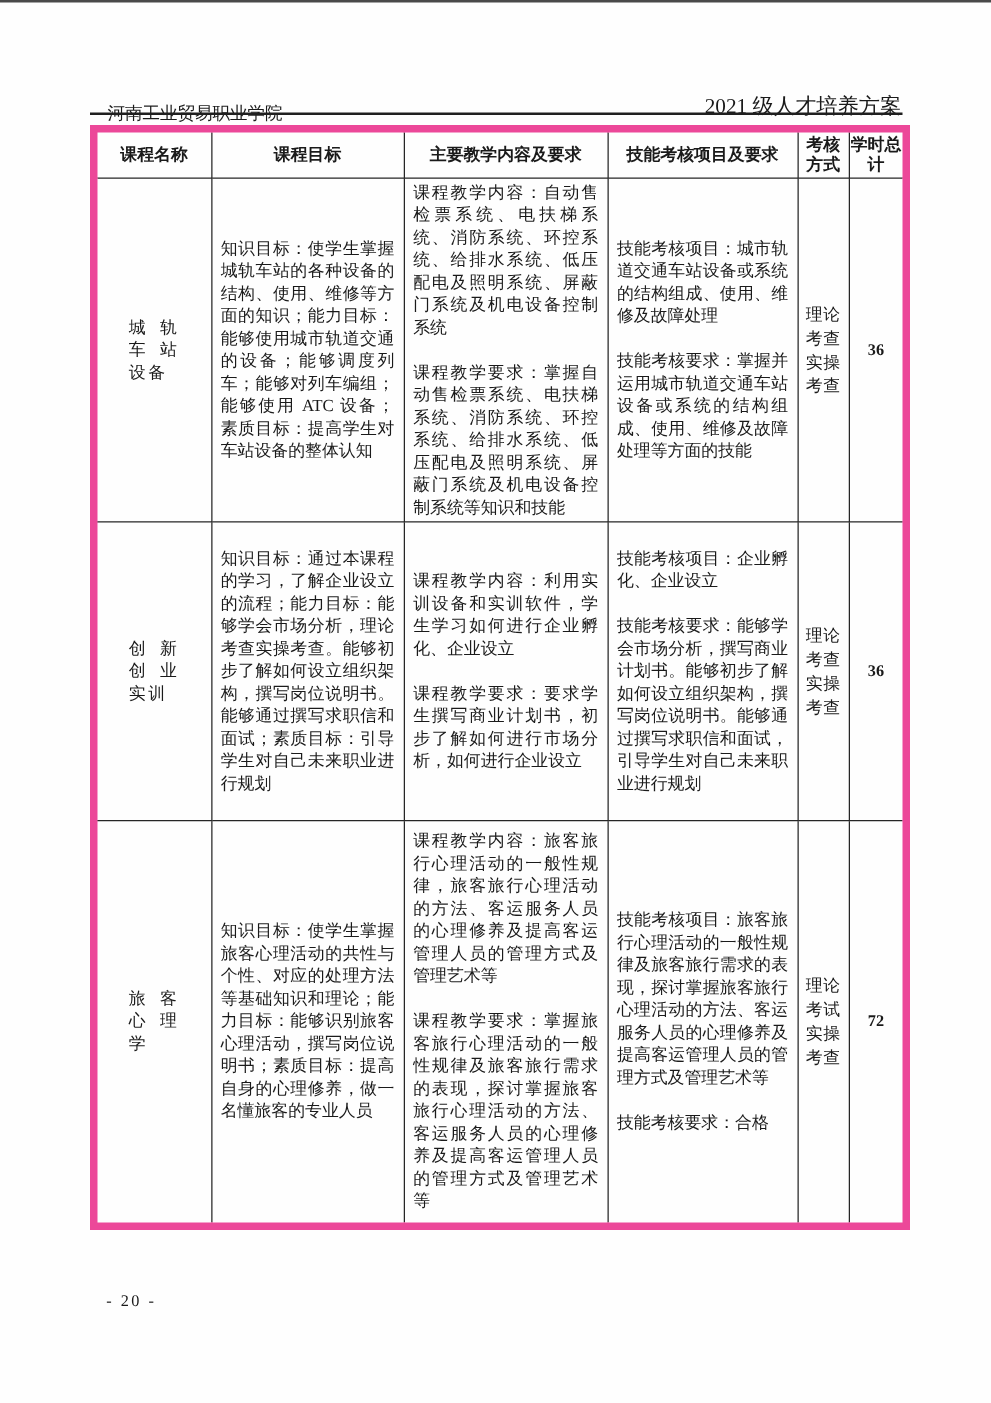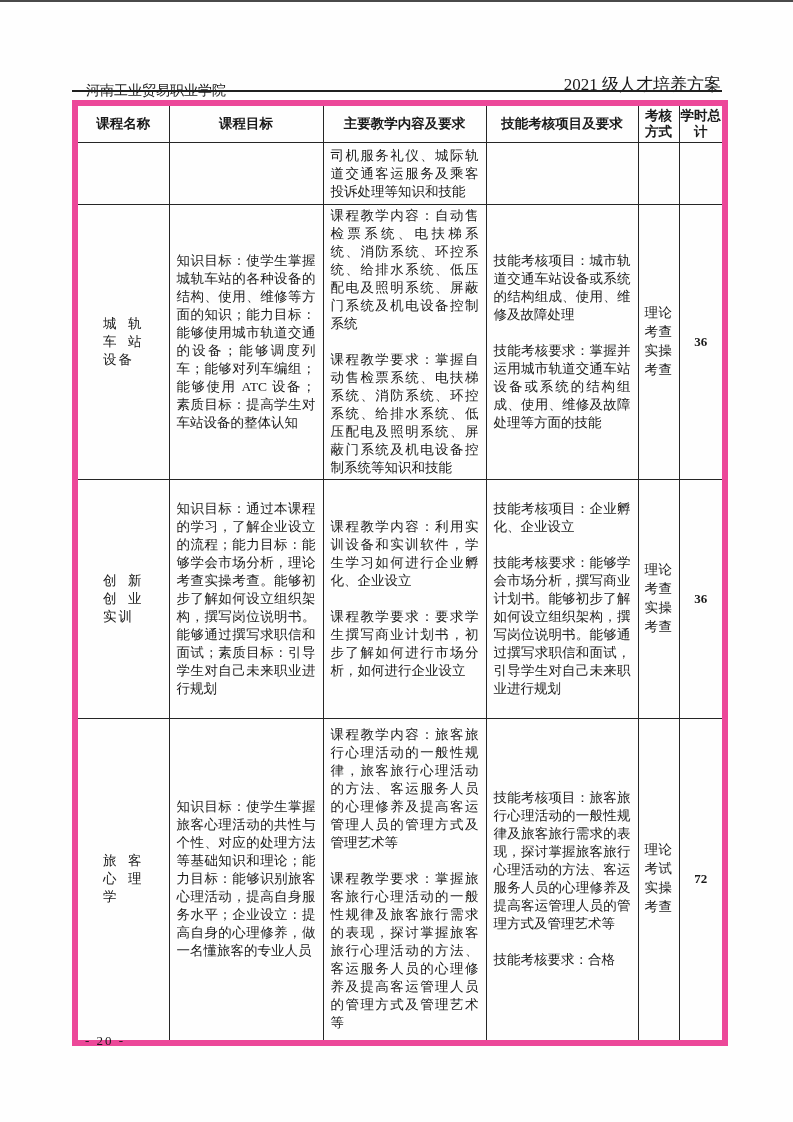--- a/index.html
+++ b/index.html
@@ -49,21 +49,21 @@
     text-align: justify;
     text-justify: inter-character;
   }
   .pad p { margin: 0; }
   .pad p + p { margin-top: 18px; }
   .pad p:empty { display: none; margin: 0; }
 
   td.c-name .pad { padding: 2px 25px; letter-spacing: 2px; }
   td.c-method .pad {
     padding: 0; width: 28px; margin: 0 auto;
-    line-height: 19px; text-align: left; letter-spacing: 0.5px; font-family: Liberation Mono, monospace;
+    line-height: 19px; text-align: left; letter-spacing: 0.5px;
   }
   td.c-hours { text-align: center; font-size: 13px; font-weight: bold; }
 
   .page-number {
     position: absolute; left: 85px; top: 1033px;
     font-size: 13px; letter-spacing: 2px; white-space: nowrap;
   }
 </style>
 </head>
 <body>
@@ -88,44 +88,20 @@
       <tr class="hdr">
         <th>课程名称</th>
         <th>课程目标</th>
         <th>主要教学内容及要求</th>
         <th>技能考核项目及要求</th>
         <th>考核方式</th>
         <th>学时总计</th>
       </tr>
     </thead>
     <tbody>
-      <tr class="r0">
-        <td class="c-name">
-            <div class="pad"></div>
-          </td>
-        <td>
-            <div class="pad"></div>
-          </td>
-        <td>
-            <div class="pad">
-          <p>司机服务礼仪、城际轨道交通客运服务及乘客投诉处理等知识和技能</p>
-
-        </div>
-          </td>
-        <td>
-            <div class="pad">
-          
-          
-        </div>
-          </td>
-        <td class="c-method">
-            <div class="pad"></div>
-          </td>
-        <td class="c-hours"></td>
-      </tr>
       <tr class="r1">
         <td class="c-name">
             <div class="pad">城轨车站设备</div>
           </td>
         <td>
             <div class="pad">知识目标：使学生掌握城轨车站的各种设备的结构、使用、维修等方面的知识；能力目标：能够使用城市轨道交通的设备；能够调度列车；能够对列车编组；能够使用 ATC 设备；素质目标：提高学生对车站设备的整体认知</div>
           </td>
         <td>
             <div class="pad">
           <p>课程教学内容：自动售检票系统、电扶梯系统、消防系统、环控系统、给排水系统、低压配电及照明系统、屏蔽门系统及机电设备控制系统</p>
@@ -165,21 +141,21 @@
         <td class="c-method">
             <div class="pad">理论考查实操考查</div>
           </td>
         <td class="c-hours">36</td>
       </tr>
       <tr class="r3">
         <td class="c-name">
             <div class="pad">旅客心理学</div>
           </td>
         <td>
-            <div class="pad">知识目标：使学生掌握旅客心理活动的共性与个性、对应的处理方法等基础知识和理论；能力目标：能够识别旅客心理活动，提高自身服务水平；企业设立：提高自身的心理修养，做一名懂旅客的专业人员</div>
+            <div class="pad">知识目标：使学生掌握旅客心理活动的共性与个性、对应的处理方法等基础知识和理论；能力目标：能够识别旅客心理活动，撰写岗位说明书；素质目标：提高自身的心理修养，做一名懂旅客的专业人员</div>
           </td>
         <td>
             <div class="pad">
           <p>课程教学内容：旅客旅行心理活动的一般性规律，旅客旅行心理活动的方法、客运服务人员的心理修养及提高客运管理人员的管理方式及管理艺术等</p>
           <p>课程教学要求：掌握旅客旅行心理活动的一般性规律及旅客旅行需求的表现，探讨掌握旅客旅行心理活动的方法、客运服务人员的心理修养及提高客运管理人员的管理方式及管理艺术等</p>
         </div>
           </td>
         <td>
             <div class="pad">
           <p>技能考核项目：旅客旅行心理活动的一般性规律及旅客旅行需求的表现，探讨掌握旅客旅行心理活动的方法、客运服务人员的心理修养及提高客运管理人员的管理方式及管理艺术等</p>

